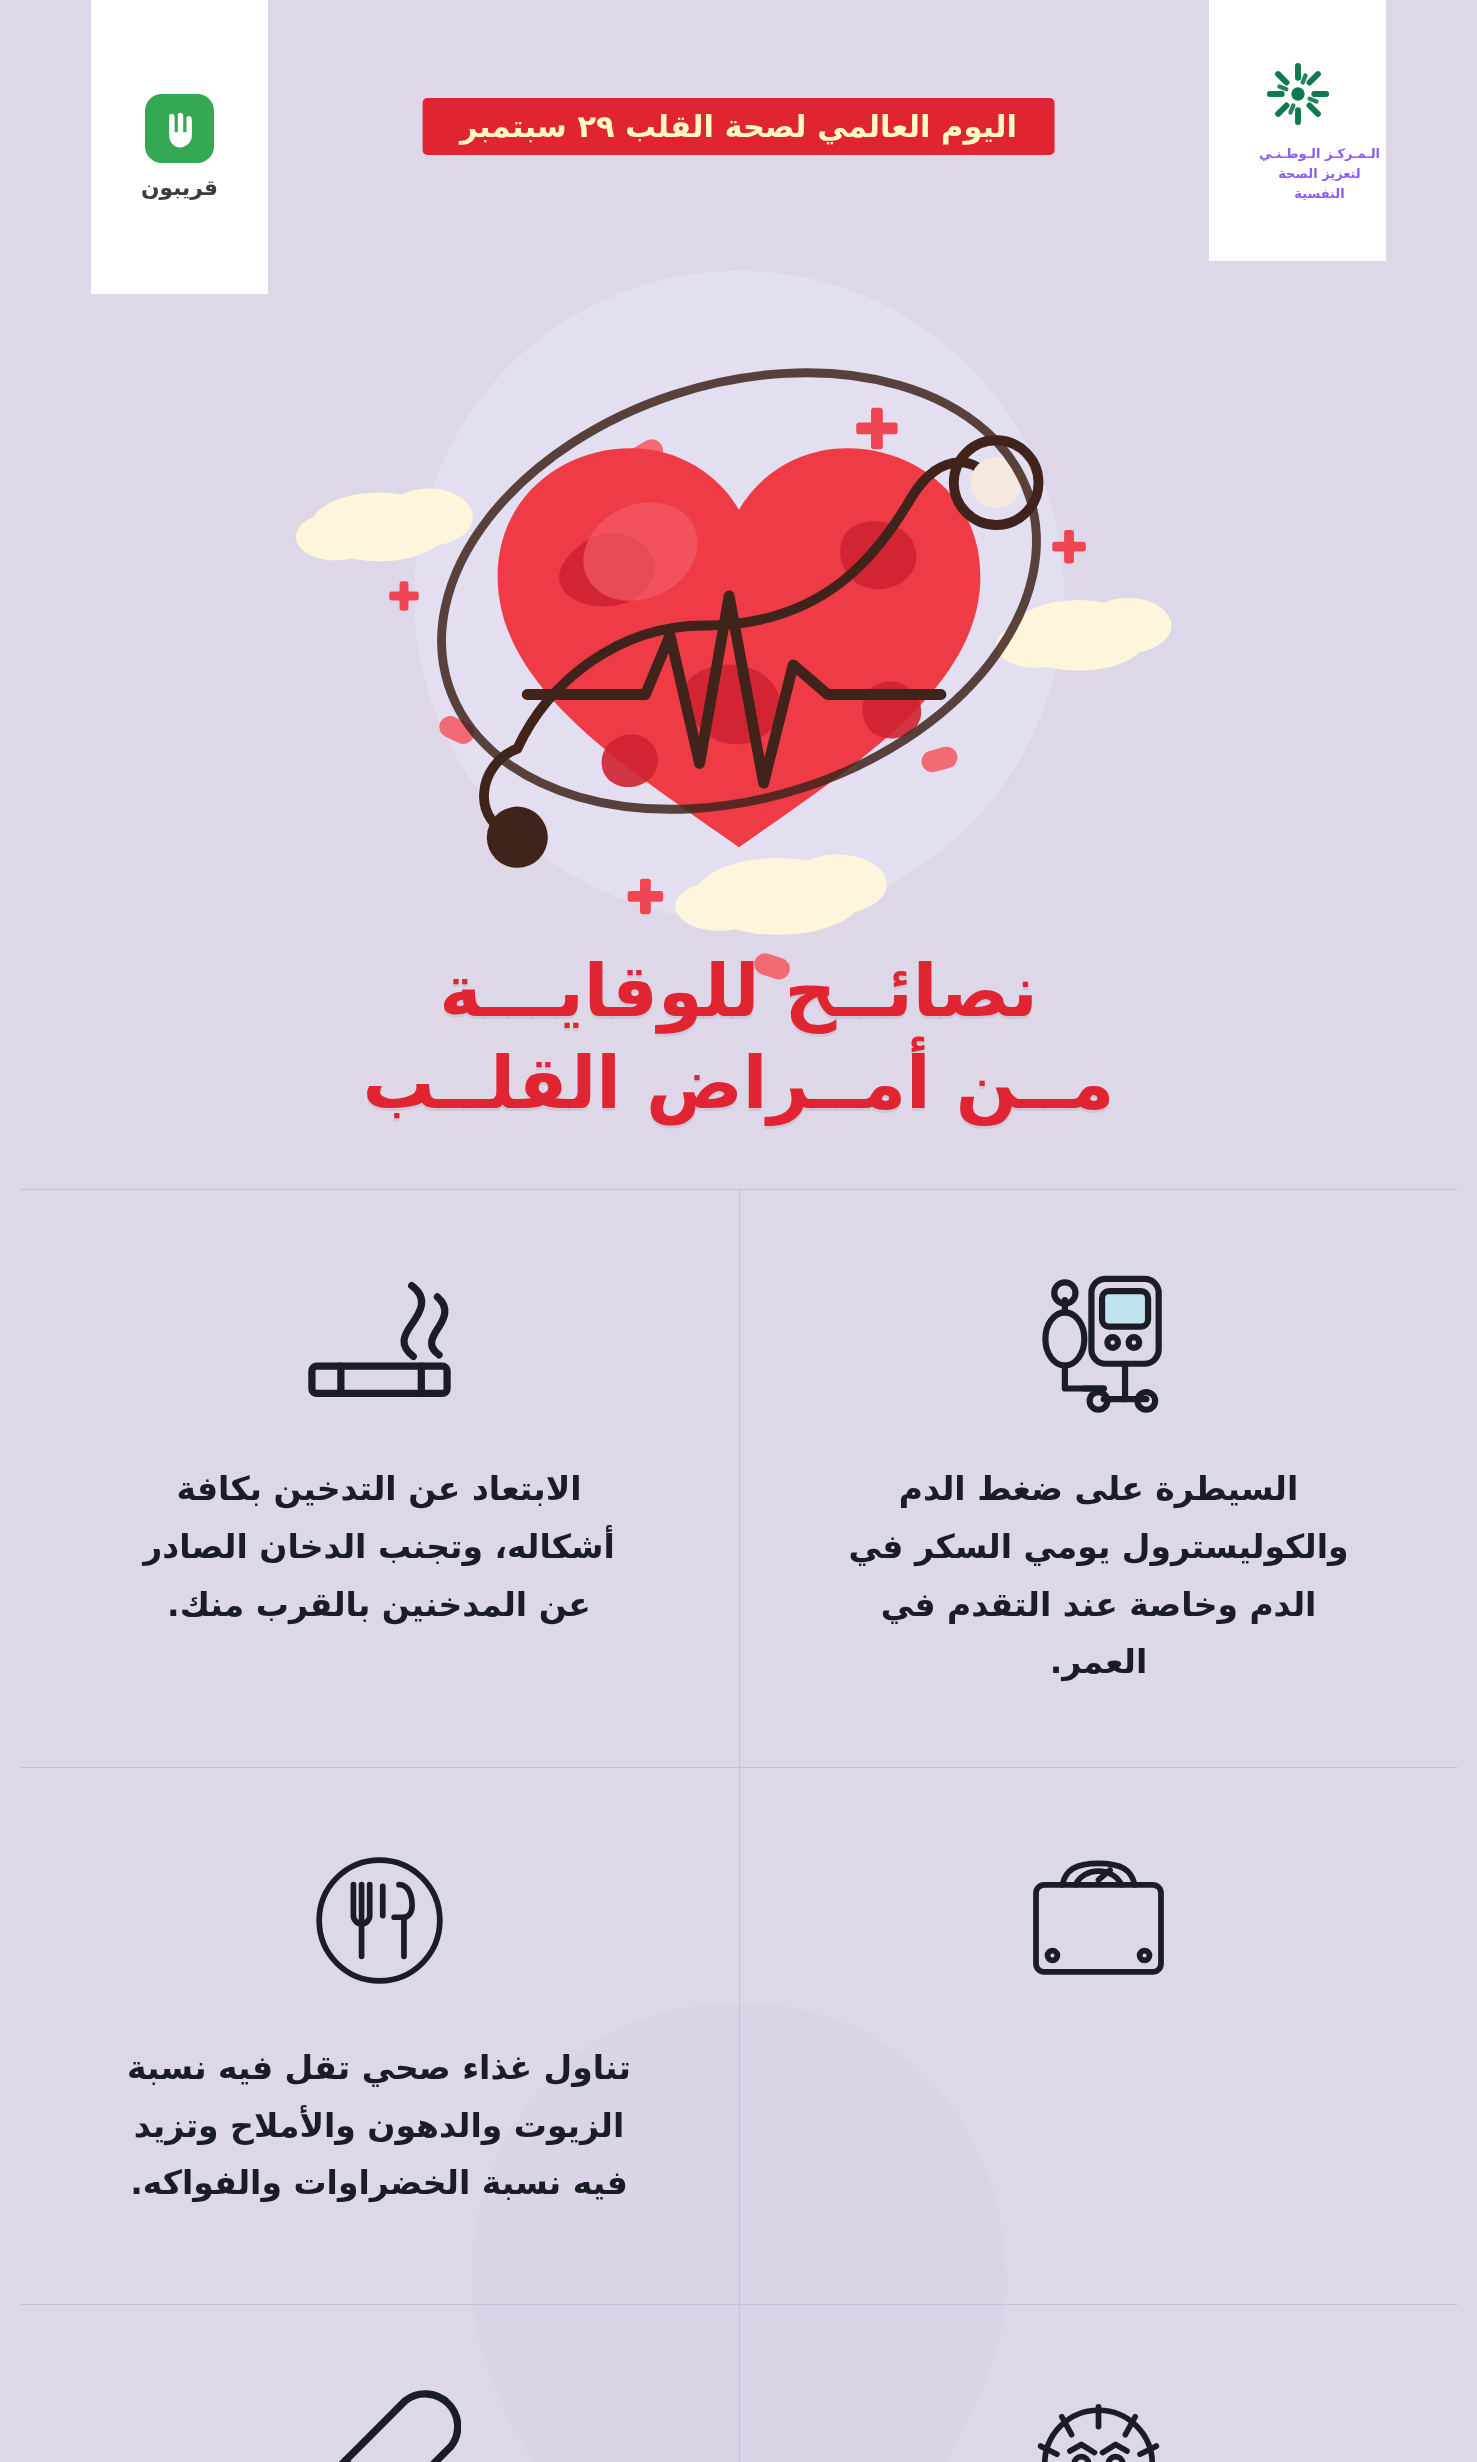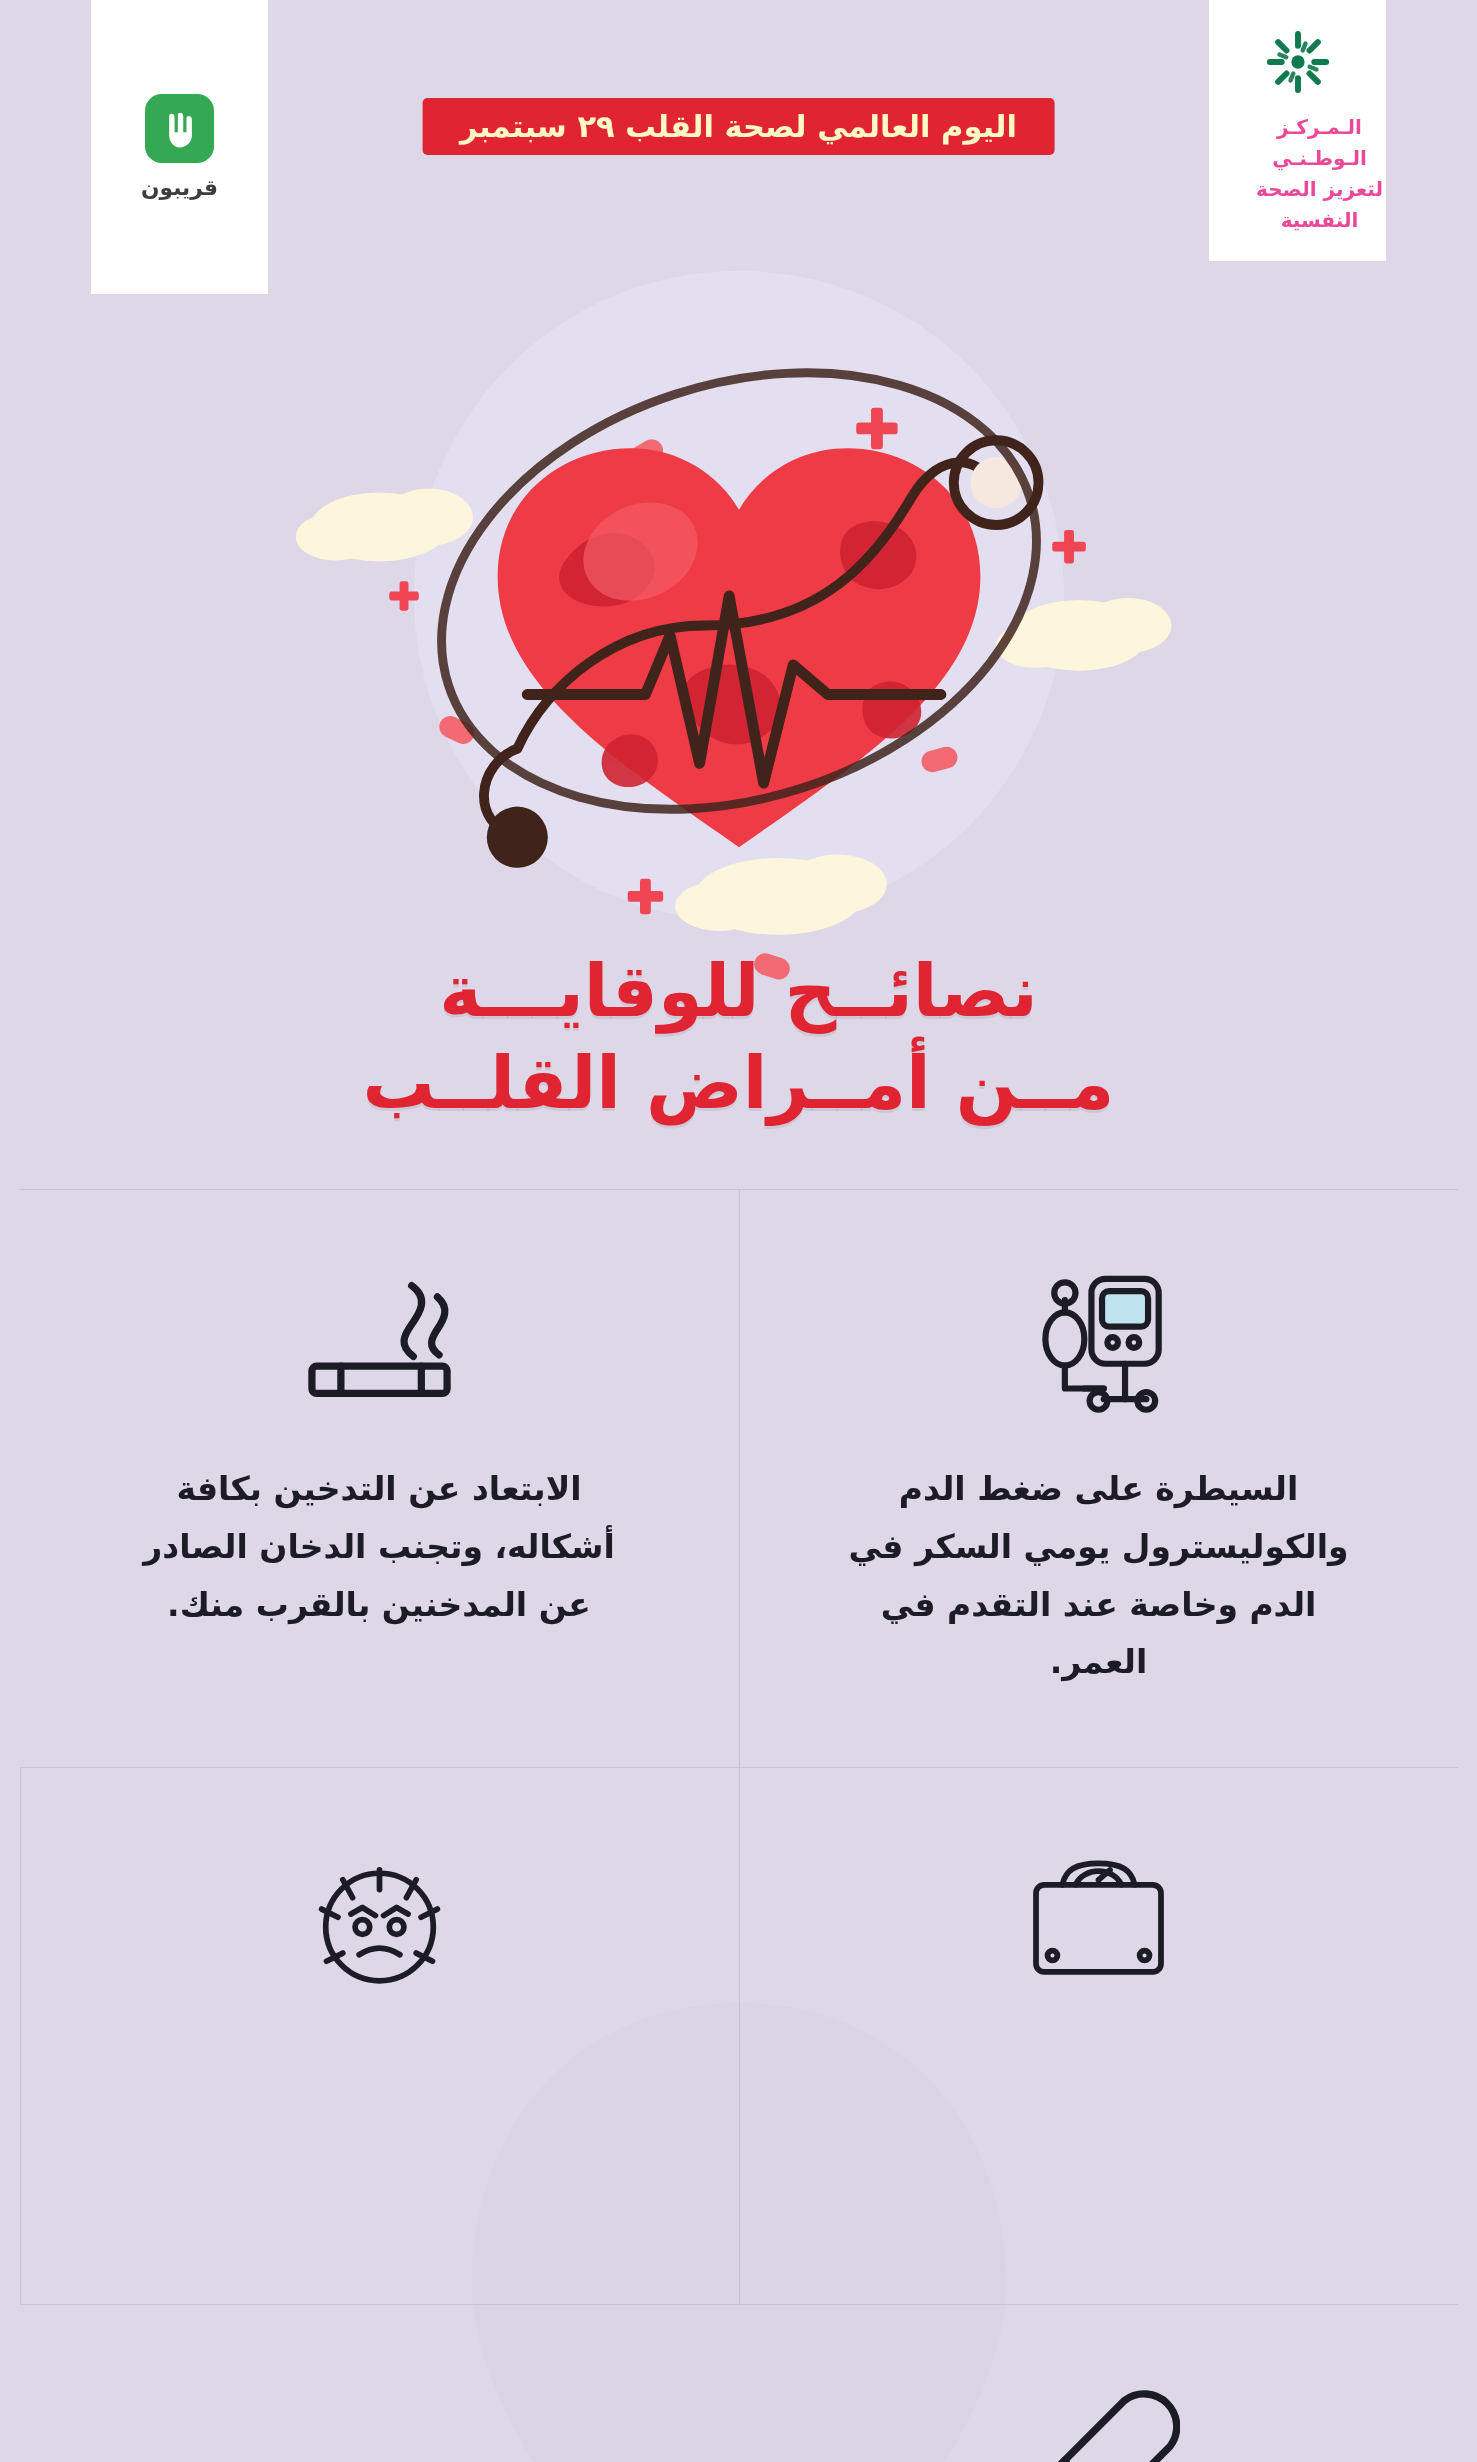--- a/index.html
+++ b/index.html
@@ -37,22 +37,22 @@
     top:0; right:91px;
     width:177px;height:261px;
     background:#ffffff;
     display:flex;flex-direction:column;
     align-items:center;justify-content:center;
     gap:12.8px;
   }
   .logo-mark{width:74px;height:74px;}
   .logo-text{
     text-align:center;
-    color:#ec4899;
-    font-size:20px;
+    color:#8b5cf6;
+    font-size:13px;
     font-weight:bold;
     line-height:1.55;
     letter-spacing:0.5px;
     margin-left:44px;
   }
   .qareeboon-box{
     position:absolute;
     top:0; left:91px;
     width:177px;height:294px;
     background:#ffffff;
@@ -314,20 +314,34 @@
           <path d="M34 46 h132 a10 10 0 0 1 10 10 v86 a10 10 0 0 1 -10 10 h-132 a10 10 0 0 1 -10 -10 v-86 a10 10 0 0 1 10 -10 z"></path>
           <path d="M56 46 c4 -18 16 -26 44 -26 s40 8 44 26"></path>
           <path d="M72 46 a30 26 0 0 1 56 0"></path>
           <path d="M100 40 l14 -12"></path>
           <circle cx="44" cy="132" r="6"></circle>
           <circle cx="156" cy="132" r="6"></circle>
         </svg>
       </div>
     </div>
 
+    <div class="cell">
+      <div class="icon-slot">
+        <svg width="163" height="163" viewBox="0 0 200 200" fill="none" stroke="#1c1c26" stroke-width="7" stroke-linecap="round" stroke-linejoin="round">
+          <circle cx="100" cy="100" r="74"></circle>
+          <path d="M68 56 v38 a10 10 0 0 0 20 0 v-38"></path>
+          <path d="M78 56 v34"></path>
+          <path d="M78 94 v50"></path>
+          <path d="M124 56 c12 0 16 14 16 26 c0 10 -6 14 -10 14 h-12"></path>
+          <path d="M130 96 v48"></path>
+          <path d="M104 58 v36"></path>
+        </svg>
+      </div>
+      <div class="tip-text">تناول غذاء صحي تقل فيه نسبة الزيوت والدهون والأملاح وتزيد فيه نسبة الخضراوات والفواكه.</div>
+    </div>
 
     <div class="cell right">
       <div class="icon-slot">
         <svg width="177" height="163" viewBox="0 0 210 200" fill="none" stroke="#1c1c26" stroke-width="7" stroke-linecap="round" stroke-linejoin="round">
           <circle cx="105" cy="108" r="66"></circle>
           <path d="M70 92 l14 -8 l16 10"></path>
           <path d="M140 92 l-14 -8 l-16 10"></path>
           <circle cx="84" cy="108" r="9"></circle>
           <circle cx="126" cy="108" r="9"></circle>
           <path d="M80 142 q25 -16 50 0"></path>

